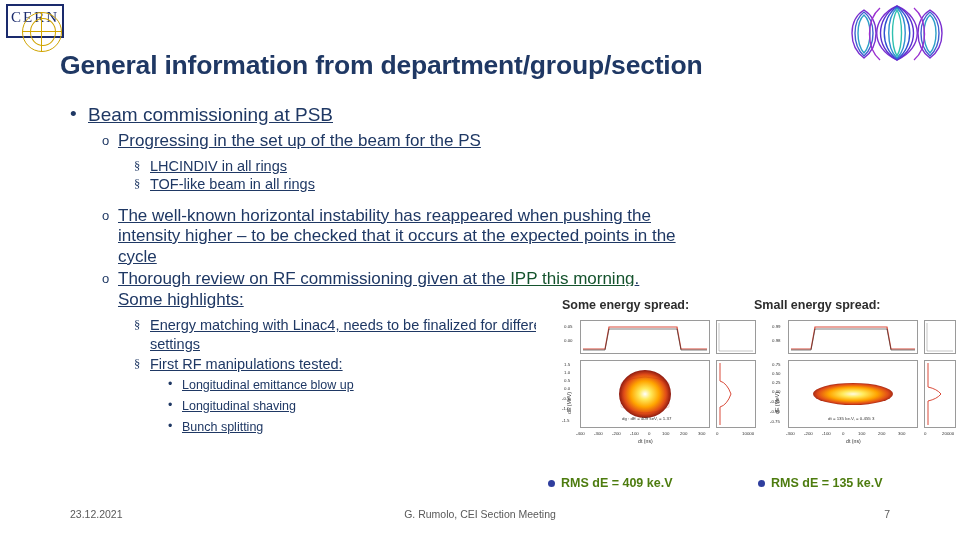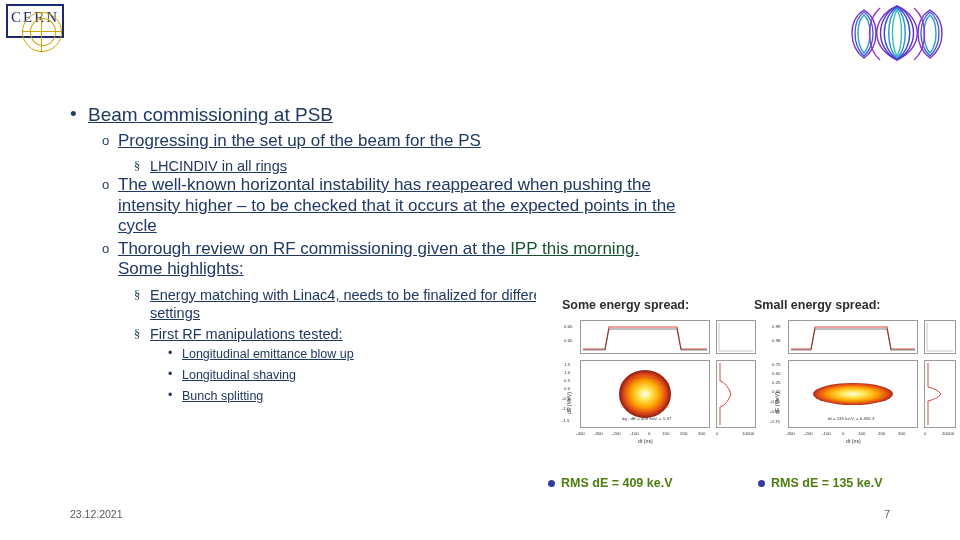--- a/index.html
+++ b/index.html
@@ -282,30 +282,32 @@
         <path d="M22 11 C 14 18, 14 40, 22 49 C 30 40, 30 18, 22 11 Z" stroke="#2fa0c8"></path>
         <path d="M88 6 C 72 16, 72 42, 88 54 C 104 42, 104 16, 88 6 Z" stroke="#7b2fd0"></path>
         <path d="M88 8 C 76 17, 76 41, 88 52 C 100 41, 100 17, 88 8 Z" stroke="#3f5fd0"></path>
         <path d="M88 11 C 80 18, 80 40, 88 49 C 96 40, 96 18, 88 11 Z" stroke="#2fa0c8"></path>
         <path d="M38 4 C 24 16, 24 44, 38 56" stroke="#9b2fd0"></path>
         <path d="M72 4 C 86 16, 86 44, 72 56" stroke="#9b2fd0"></path>
       </g>
     </svg>
   </div>
 
+  <div class="title">General information from department/group/section</div>
 
   <div class="body">
 
     <div class="lvl1">Beam commissioning at PSB</div>
 
     <div class="lvl2">Progressing in the set up of the beam for the PS</div>
     <div style="height:5px"></div>
     <div class="lvl3">LHCINDIV in all rings</div>
-
-    <div class="lvl2" style="margin-top:0;">The well-known horizontal instability has reappeared when pushing the intensity higher – to be checked that it occurs at the expected points in the cycle</div>
+    <div class="lvl3">TOF-like beam in all rings</div>
+
+    <div class="lvl2" style="margin-top:12px;">The well-known horizontal instability has reappeared when pushing the intensity higher – to be checked that it occurs at the expected points in the cycle</div>
 
     <div class="lvl2" style="margin-top:2px;"><span>Thorough review on RF commissioning given at the </span><a class="link" href="#">IPP this morning</a><span>. Some highlights:</span></div>
 
     <div style="height:6px"></div>
     <div class="lvl3">Energy matching with Linac4, needs to be finalized for different debuncher settings</div>
     <div class="lvl3" style="margin-top:2px;">First RF manipulations tested:</div>
 
     <div style="height:3px"></div>
     <div class="lvl4">Longitudinal emittance blow up</div>
     <div class="lvl4" style="margin-top:4px;">Longitudinal shaving</div>
@@ -431,15 +433,16 @@
     <div class="tick-lbl" style="left:362px; top:145px;">300</div>
     <div class="tick-lbl" style="left:388px; top:145px;">0</div>
     <div class="tick-lbl" style="left:406px; top:145px;">20000</div>
     <div class="axis-label" style="left:310px; top:152px;">dt (ns)</div>
 
     <div class="rms-row" style="left:12px; top:190px;"><span class="rms-dot"></span><span>RMS dE = 409 ke.V</span></div>
     <div class="rms-row" style="left:222px; top:190px;"><span class="rms-dot"></span><span>RMS dE = 135 ke.V</span></div>
   </div>
 
   <div class="footer-date">23.12.2021</div>
+  <div class="footer-center">G. Rumolo, CEI Section Meeting</div>
   <div class="footer-page">7</div>
 
 </div>
 
 </body></html>

